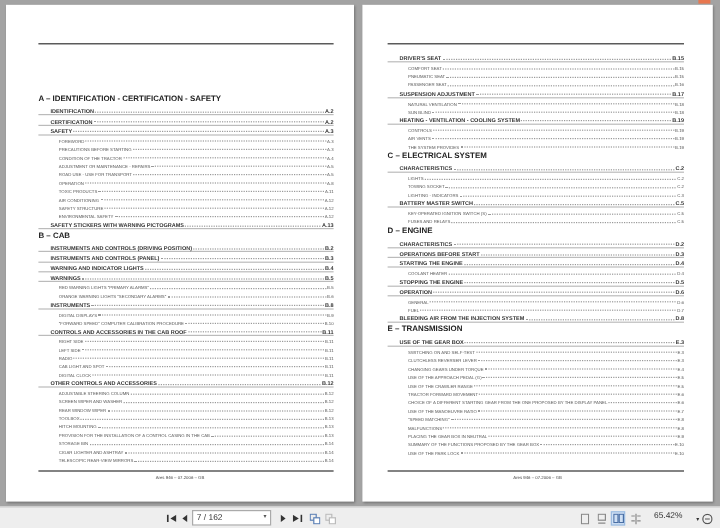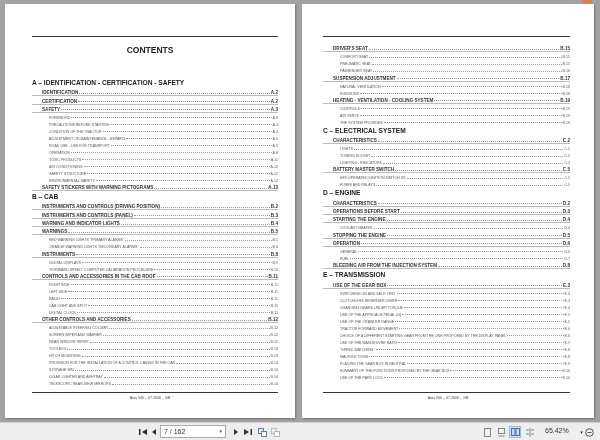--- a/index.html
+++ b/index.html
@@ -33,21 +33,20 @@
   .corner { position: absolute; right: 8px; top: 0; width: 10px; height: 3px; background: #e8774f; }
 </style>
 </head>
 <body>
 
 <div class="viewer">
   <div class="corner"></div>
 
   <div class="page left">
     <div class="topline"></div>
-    <div class="title">CONTENTS</div>
     <div class="content" id="left-content">
         <div class="sec-h">A – IDENTIFICATION - CERTIFICATION - SAFETY</div>
         <div class="row l1">
           <span class="lbl">IDENTIFICATION</span>
           <span class="dots"></span>
           <span class="pg">A.2</span>
         </div>
         <div class="row l1">
           <span class="lbl">CERTIFICATION</span>
           <span class="dots"></span>

